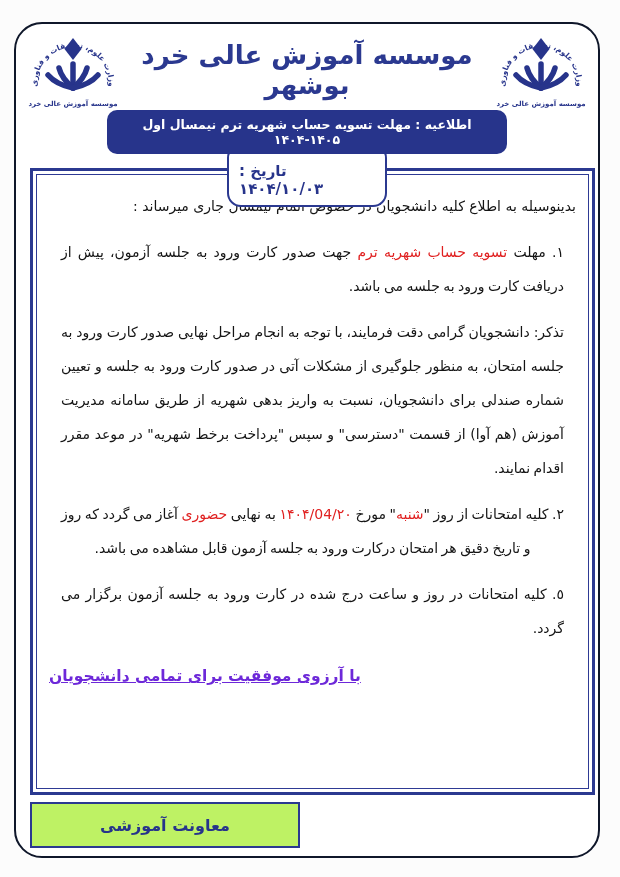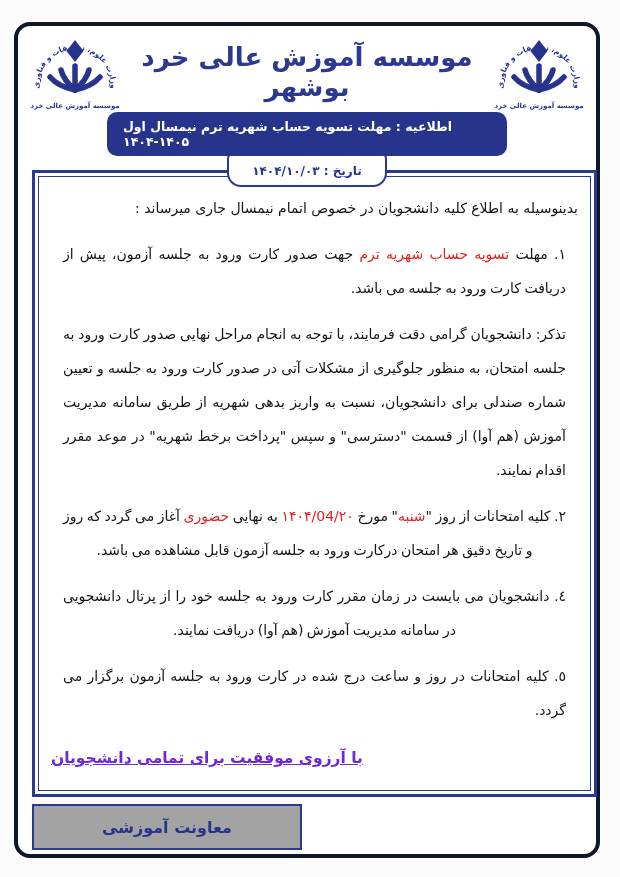--- a/index.html
+++ b/index.html
@@ -5,48 +5,48 @@
   * { box-sizing: border-box; }
   html, body { margin: 0; padding: 0; }
   body {
     width: 620px; height: 877px; position: relative;
     background: #fcfcfc;
     font-family: "DejaVu Sans", sans-serif;
   }
   .outer {
     position: absolute; left: 14px; top: 22px;
     width: 586px; height: 836px;
-    border: 4px solid #0f172a; border-radius: 16px;
+    border: 2px solid #0f172a; border-radius: 28px;
     background: #ffffff;
   }
   .header { position: relative; height: 148px; }
   .logo { position: absolute; top: 6px; width: 90px; height: 92px; }
   .logo.left  { left: 12px; }
   .logo.right { right: 12px; }
   .title {
     text-align: center; direction: rtl;
     margin: 0 100px; padding-top: 16px;
     font-size: 26px; font-weight: bold; color: #2b3990;
     letter-spacing: -0.5px;
   }
   .pill {
     position: relative; z-index: 2;
     margin: 10px auto 0; width: max-content; max-width: 400px;
     background: #27348b; color: #ffffff;
-    direction: rtl; text-align: left;
+    direction: rtl; text-align: center;
     font-size: 12.5px; font-weight: bold;
     padding: 7px 16px; border-radius: 10px;
   }
   .datebox {
     position: relative; z-index: 1;
     margin: -10px auto 0; width: 160px;
     border: 2px solid #2b3990; border-radius: 14px;
     background: #ffffff;
-    padding: 16px 10px 7px; text-align: center; direction: rtl;
-    font-size: 12px; font-weight: bold; color: #27348b;
+    padding: 16px 10px 7px; text-align: left; direction: rtl;
+    font-size: 15px; font-weight: bold; color: #27348b;
   }
   .content-box {
     position: absolute; left: 14px; top: 144px;
     width: 565px; height: 627px;
     border: 3px solid #2b3990; background: #ffffff;
   }
   .content-inner {
     margin: 3px; border: 1px solid #2e3a94;
     height: calc(100% - 6px);
     padding: 10px 12px 0; direction: rtl;
@@ -62,21 +62,21 @@
   }
   .para .red { color: #e02020; }
   .para .marker { color: #141414; }
   .closing {
     text-align: left; font-weight: bold;
     font-size: 15.5px; color: #6d28d9; margin: 22px 0 0; text-decoration: underline;
   }
   .sign-box {
     position: absolute; left: 14px; top: 778px;
     width: 270px; height: 46px;
-    border: 2px solid #2b3990; background: #a3a3a3;
+    border: 2px solid #2b3990; background: #bef264;
     display: flex; align-items: center; justify-content: center;
     direction: rtl; font-size: 16px; font-weight: bold; color: #27348b;
   }
   .defs { position: absolute; width: 0; height: 0; overflow: hidden; }
 </style>
 </head>
 <body>
 
 <svg class="defs" aria-hidden="true">
   <defs>
@@ -116,21 +116,20 @@
     <div class="datebox">تاریخ : ۱۴۰۴/۱۰/۰۳</div>
   </div>
 
   <div class="content-box">
     <div class="content-inner">
       <p class="intro">بدینوسیله به اطلاع کلیه دانشجویان در خصوص اتمام نیمسال جاری میرساند :</p>
       <div id="paragraphs">
           <div class="para" style="text-align-last: right;"><span class="marker">۱. </span><span>مهلت </span><span class="red">تسویه حساب شهریه ترم</span><span> جهت صدور کارت ورود به جلسه آزمون، پیش از دریافت کارت ورود به جلسه می باشد.</span></div>
           <div class="para" style="text-align-last: right;"><span>تذکر: دانشجویان گرامی دقت فرمایند، با توجه به انجام مراحل نهایی صدور کارت ورود به جلسه امتحان، به منظور جلوگیری از مشکلات آتی در صدور کارت ورود به جلسه و تعیین شماره صندلی برای دانشجویان، نسبت به واریز بدهی شهریه از طریق سامانه مدیریت آموزش (هم آوا) از قسمت "دسترسی" و سپس "پرداخت برخط شهریه" در موعد مقرر اقدام نمایند.</span></div>
           <div class="para" style="text-align-last: center;"><span class="marker">۲. </span><span>کلیه امتحانات از روز "</span><span class="red">شنبه</span><span>" مورخ </span><span class="red">۱۴۰۴/04/۲۰</span><span> به نهایی </span><span class="red">حضوری</span><span> آغاز می گردد که روز و تاریخ دقیق هر امتحان درکارت ورود به جلسه آزمون قابل مشاهده می باشد.</span></div>
-          <div class="para" style="text-align-last: center;"><span class="marker">٤. </span><span>دانشجویان می بایست در زمان مقرر کارت ورود به جلسه خود را از پرتال دانشجویی در سامانه مدیریت آموزش (هم آوا) دریافت نمایند.</span></div>
           <div class="para" style="text-align-last: right;"><span class="marker">٥. </span><span>کلیه امتحانات در روز و ساعت درج شده در کارت ورود به جلسه آزمون برگزار می گردد.</span></div>
         </div>
       <p class="closing">با آرزوی موفقیت برای تمامی دانشجویان</p>
     </div>
   </div>
 
   <div class="sign-box">
     <span>معاونت آموزشی</span>
   </div>
 

